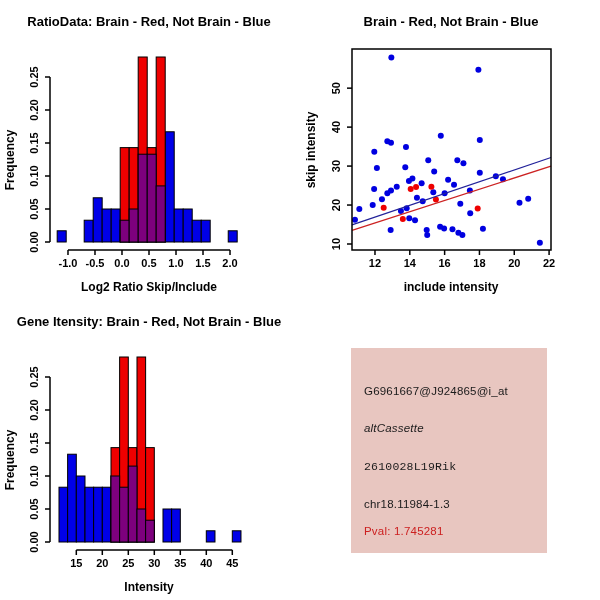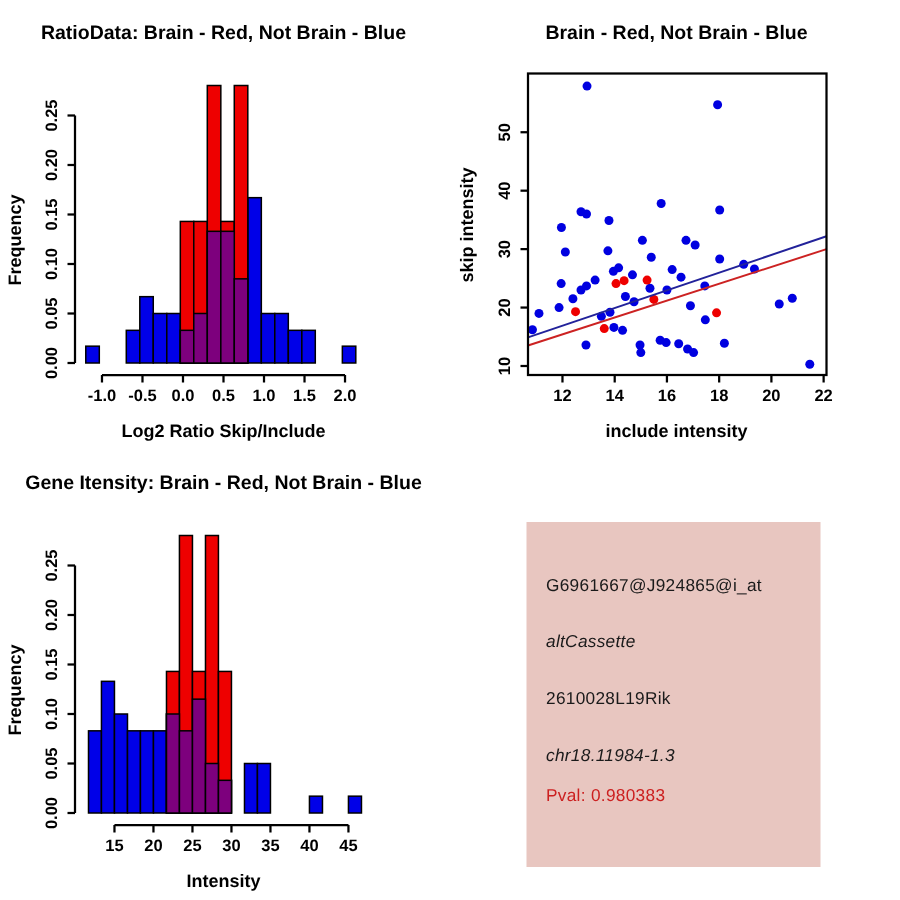--- a/index.html
+++ b/index.html
@@ -2,26 +2,26 @@
 <html><head>
 <meta charset="utf-8">
 <style>
   html,body{margin:0;padding:0;background:#ffffff;}
   body{width:600px;height:600px;font-family:"Liberation Sans",sans-serif;}
   #app{position:relative;width:600px;height:600px;background:#ffffff;overflow:hidden;}
   svg.panel{position:absolute;display:block;}
   #panel-ratio-hist{left:0;top:0;}
   #panel-scatter{left:300px;top:0;}
   #panel-gene-hist{left:0;top:300px;}
-  #panel-info{position:absolute;left:351px;top:348px;width:196px;height:230px;}
+  #panel-info{position:absolute;left:351px;top:348px;width:196px;height:205px;}
   .info-line{position:absolute;left:13px;font-size:11.5px;letter-spacing:0.2px;color:#1a1a1a;white-space:nowrap;}
   .info-line.l1{top:37px;}
   .info-line.l2{top:74px;font-style:italic;}
   .info-line.l3{top:112px;}
-  .info-line.l4{top:150px;font-style:italic;}
+  .info-line.l4{top:150px;}
   .info-line.l5{top:177px;}
   svg text{font-family:"Liberation Sans",sans-serif;font-weight:bold;fill:#000000;}
   svg .chart-title{font-size:13px;}
   svg .tick-label{font-size:11px;}
   svg .axis-label{font-size:12px;}
 </style>
 </head>
 <body style="background: rgb(255, 255, 255);">
 
 <div id="app">
@@ -228,17 +228,17 @@
       <text x="38" y="109.99857295754549" class="tick-label" text-anchor="middle" transform="rotate(-90 38 109.99857295754549)">0.20</text>
       <line x1="50" y1="76.99821619693185" x2="45" y2="76.99821619693185" stroke="#000000" stroke-width="1.5"></line>
       <text x="38" y="76.99821619693185" class="tick-label" text-anchor="middle" transform="rotate(-90 38 76.99821619693185)">0.25</text>
       <text x="149" y="26" class="chart-title" text-anchor="middle">Gene Itensity: Brain - Red, Not Brain - Blue</text>
       <text x="149" y="291" class="axis-label" text-anchor="middle">Intensity</text>
       <text x="14" y="160" class="axis-label" text-anchor="middle" transform="rotate(-90 14 160)">Frequency</text>
     </svg>
   <div id="panel-info" style="background: rgb(232, 198, 192);">
     <div class="info-line l1" style="color: rgb(26, 26, 26);">G6961667@J924865@i_at</div>
     <div class="info-line l2" style="color: rgb(26, 26, 26);">altCassette</div>
-    <div class="info-line l3" style="color: rgb(26, 26, 26);">2610028L19Rik</div>
+    <div class="info-line l3" style="color: rgb(26, 26, 26); font-family: Liberation Mono, monospace;">2610028L19Rik</div>
     <div class="info-line l4" style="color: rgb(26, 26, 26);">chr18.11984-1.3</div>
-    <div class="info-line l5" style="color: rgb(204, 32, 32);">Pval: 0.980383</div>
+    <div class="info-line l5" style="color: rgb(204, 32, 32);">Pval: 1.745281</div>
   </div>
 </div>
 
 </body></html>

